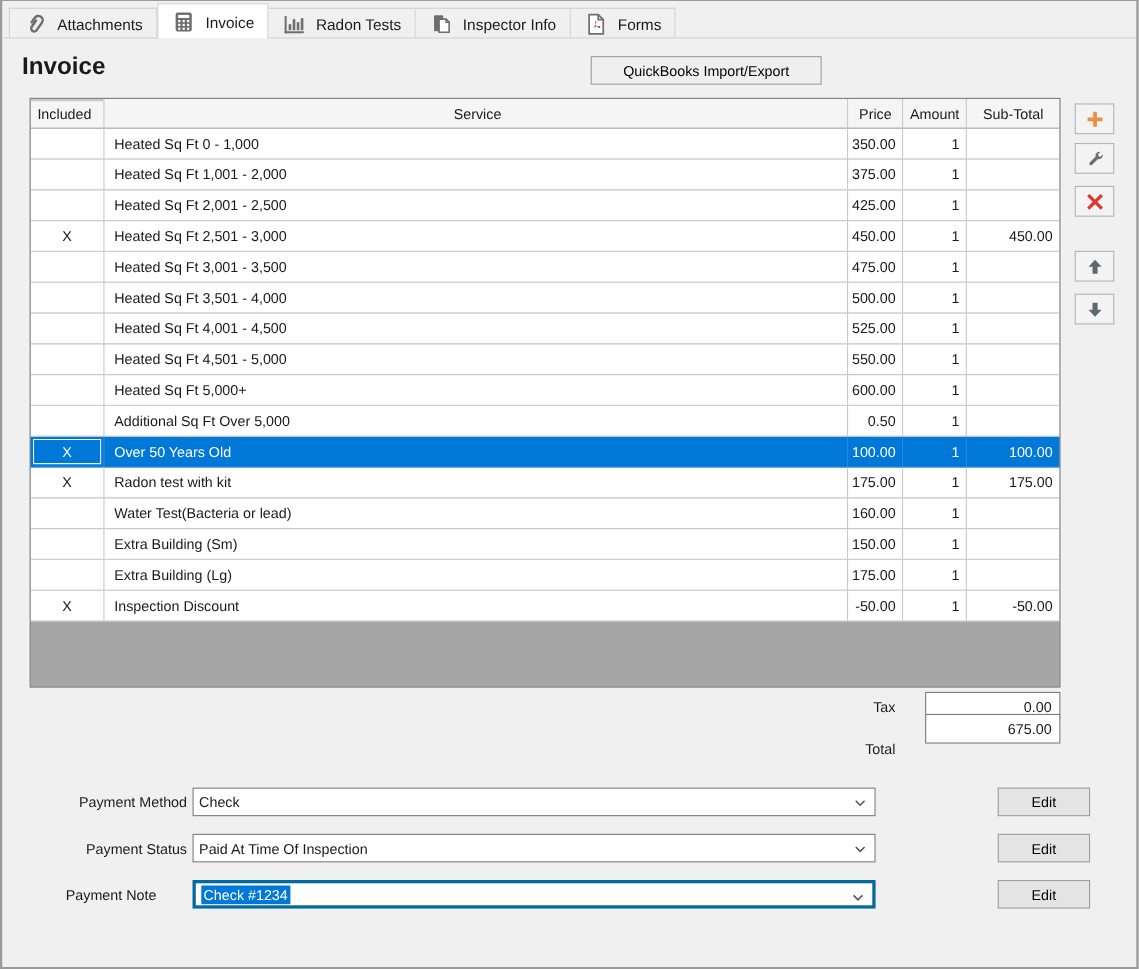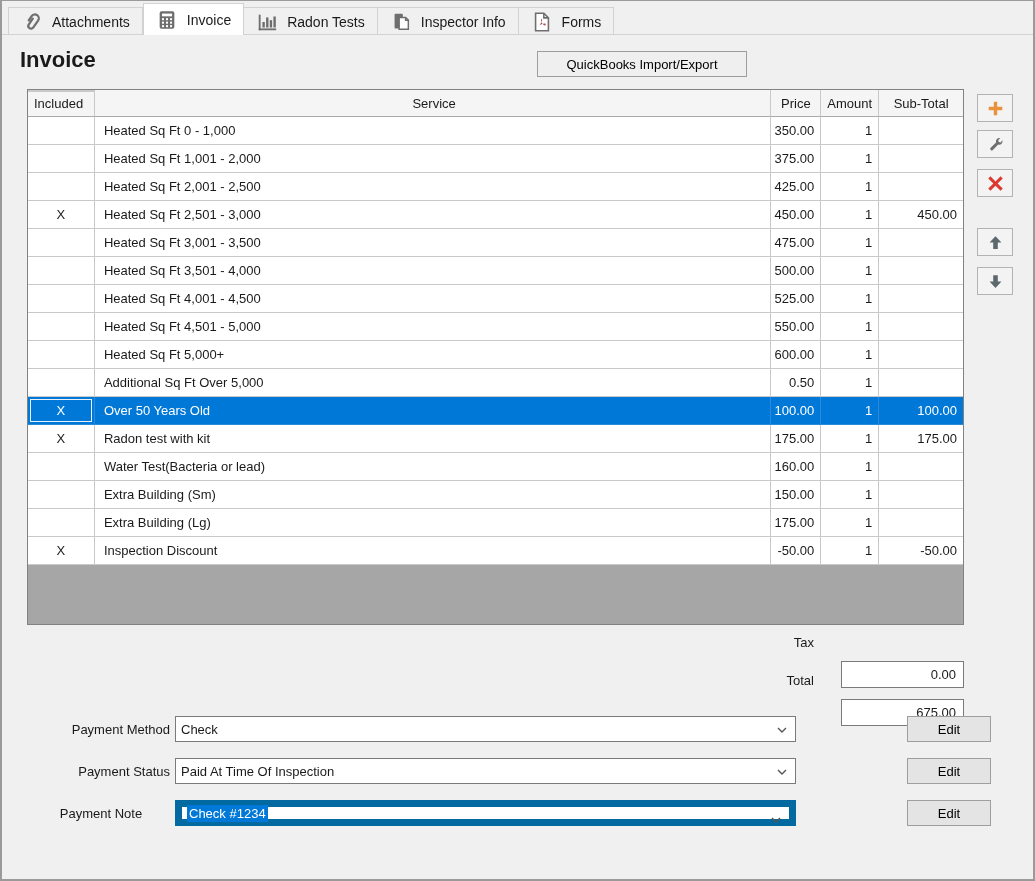--- a/index.html
+++ b/index.html
@@ -70,31 +70,31 @@
     display:flex; align-items:center; justify-content:center; cursor:pointer; padding:0;
   }
   .side-btn svg { width:17px; height:17px; display:block; }
 
   
   .tot-label { position:absolute; width:100px; text-align:right; font-size:13px; }
   .tot-box {
     position:absolute; left:839px; width:123px; height:27px;
     background:#fff; border:1px solid #7a7a7a;
     display:flex; align-items:center; justify-content:flex-end;
-    padding:0 7px; font-size:13px;margin-top:32px;
+    padding:0 7px; font-size:13px;
   }
 
   
   .pay-label { position:absolute; left:30px; width:138px; text-align:right; font-size:13px; }
   .combo {
     position:absolute; left:173px; width:621px; height:26px;
     background:#fff; border:1px solid #7a7a7a;
     display:flex; align-items:center; padding:0 22px 0 5px; font-size:13px; cursor:pointer;
   }
-  .combo.focused { border:7px solid #0369a1; }
+  .combo.focused { border:3px solid #0369a1; }
   .combo .chev { position:absolute; right:7px; top:7px; width:12px; height:12px; }
   .combo .sel-text { background:#0078d7; color:#fff; padding:1px 2px; }
   .edit-btn {
     position:absolute; left:905px; width:84px; height:26px;
     background:#e4e4e4; border:1px solid #9e9e9e; font-size:13px;
     font-family:inherit; cursor:pointer;
   }
 </style>
 </head>
 <body>
@@ -305,21 +305,21 @@
   </button>
   <button class="side-btn" style="top:266px;">
     <svg viewBox="0 0 20 20">
       <path d="M10 17.5 3 10h4.3V2.5h5.4V10H17z" fill="#5d686d"></path>
     </svg>
   </button>
 
   <div class="tot-label" style="left:712px; top:634px;">Tax</div>
   <div class="tot-box" style="top:628px;">0.00</div>
   <div class="tot-label" style="left:712px; top:672px;">Total</div>
-  <div class="tot-box" style="top:666px;padding-left:46px;">675.00</div>
+  <div class="tot-box" style="top:648px;padding-left:46px;">675.00</div>
 
   <div class="pay-label" style="top:721px;">Payment Method</div>
   <div class="combo" style="top:715px;">
     <span>Check</span>
     <svg class="chev" viewBox="0 0 12 12" fill="none" stroke="#555" stroke-width="1.4">
         <path d="M2 4l4 4 4-4"></path>
       </svg>
   </div>
   <button class="edit-btn" style="top:715px;">Edit</button>
 

